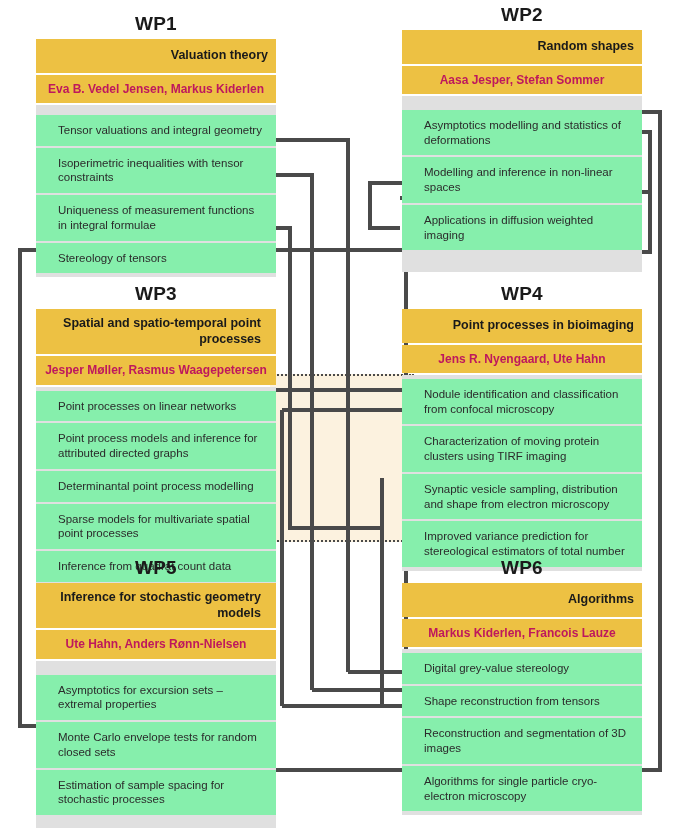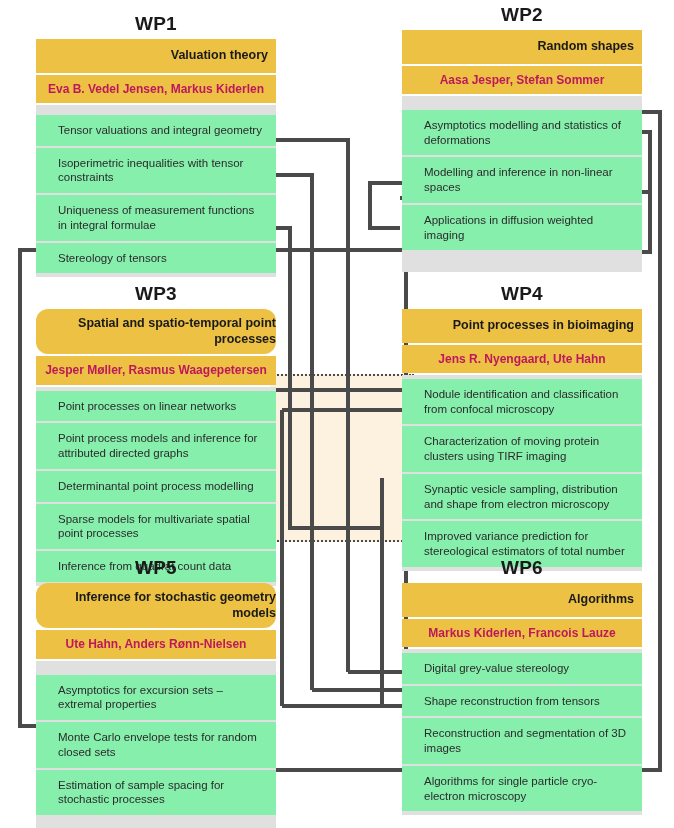--- a/index.html
+++ b/index.html
@@ -44,21 +44,21 @@
   .wp-head{
     background:#edc143;
     color:#1a1a1a;
     font-weight:bold;
     font-size:12.5px;
     text-align:right;
     padding:9px 8px;
     line-height:1.25;
     box-sizing:border-box;
   }
-  .wp-head.two-line{padding:7px 0;border-radius:12px;}
+  .wp-head.two-line{padding:7px 15px;}
   .wp-leads{
     background:#edc143;
     color:#be185d;
     font-weight:bold;
     font-size:12px;
     text-align:center;
     padding:7px 6px;
     margin-top:2px;
     line-height:1.2;
     box-sizing:border-box;

